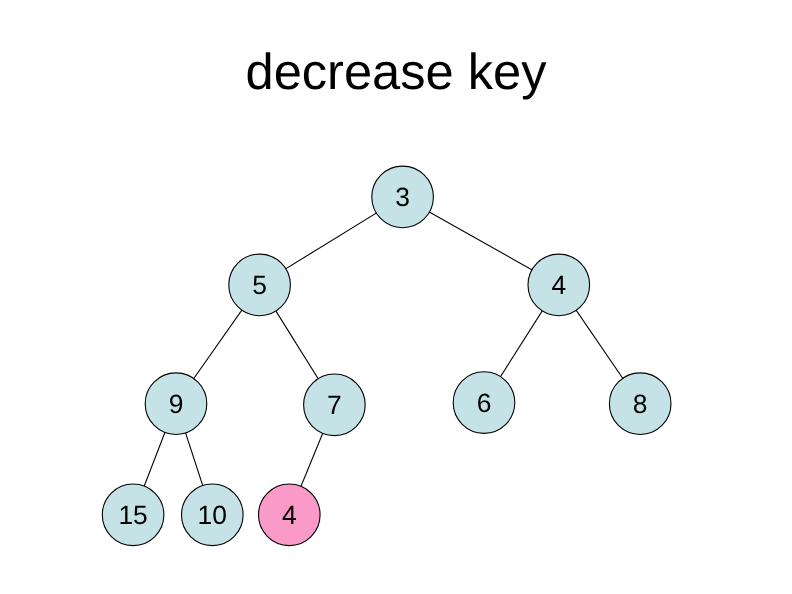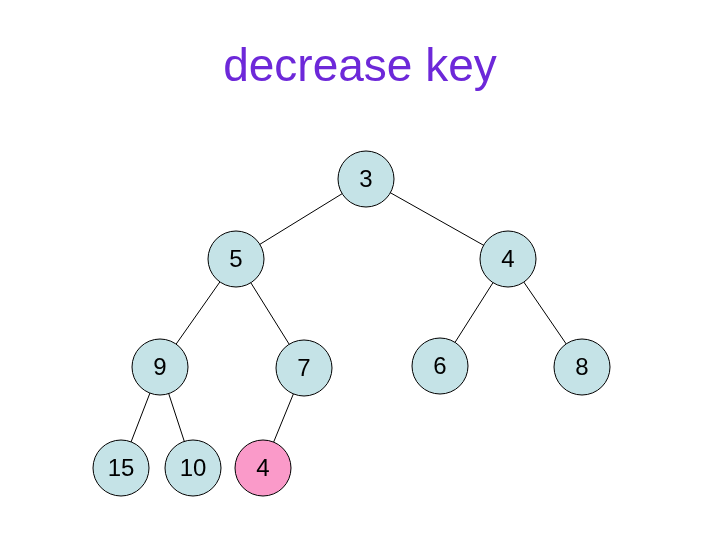--- a/index.html
+++ b/index.html
@@ -19,21 +19,21 @@
     position: absolute;
     left: 0;
     right: 0;
     top: 42px;
     margin: 0;
     text-align: center;
     font-family: "Liberation Sans", sans-serif;
     font-size: 46px;
     font-weight: normal;
     line-height: 1;
-    color: #6d28d9;
+    color: #000000;
     letter-spacing: 0px;
   }
   .tree-svg {
     position: absolute;
     left: 0;
     top: 0;
   }
   .tree-edge {
     stroke-width: 1;
     fill: none;

